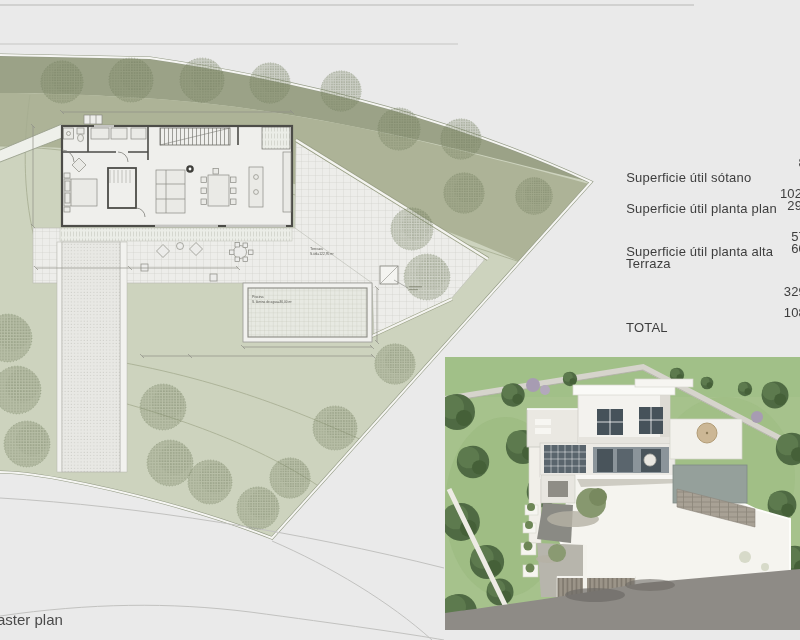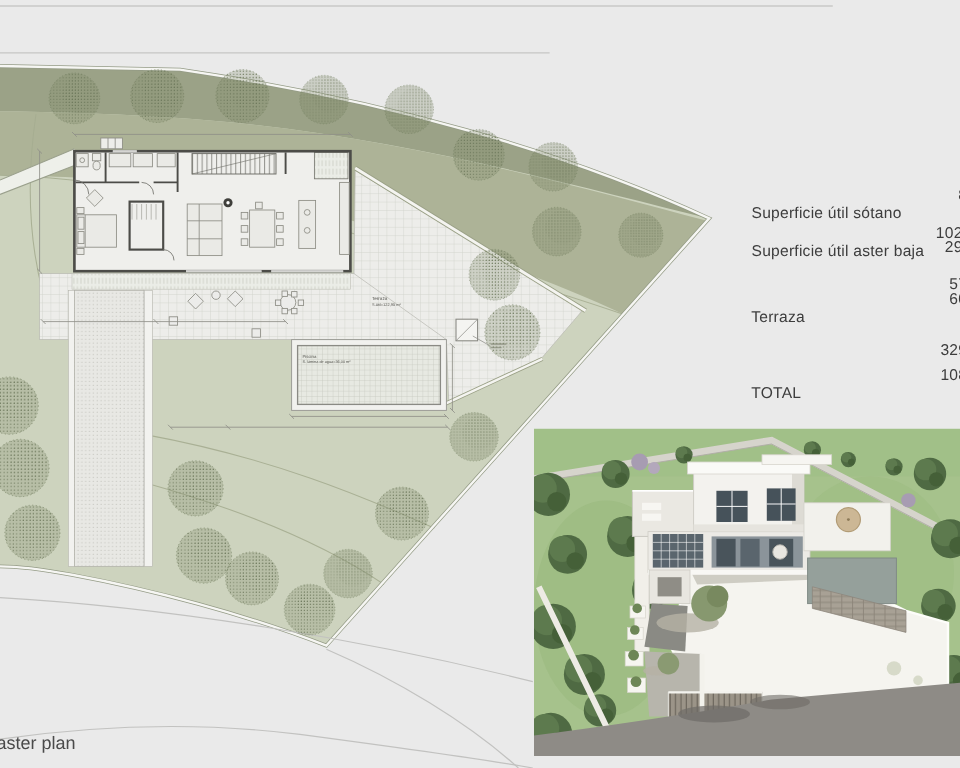--- a/index.html
+++ b/index.html
@@ -365,26 +365,29 @@
 </svg>
 </div>
 
 <div class="area-table">
   <div class="row" style="top:155px">
     <span>Superficie útil sótano</span>
   </div>
   <div class="val" style="top:155px">8</div>
 
   <div class="row" style="top:186px">
-    <span>Superficie útil aster baja</span>
+    <span>Superficie útil planta plan</span>
   </div>
   <div class="val" style="top:186px">102,</div>
 
   <div class="val" style="top:198px">29,</div>
 
+  <div class="row" style="top:229px">
+    <span>Superficie útil planta alta</span>
+  </div>
   <div class="val" style="top:229px">57</div>
 
   <div class="row" style="top:241px">
     <span>Terraza</span>
   </div>
   <div class="val" style="top:241px">60</div>
 
   <div class="val" style="top:284px">329</div>
 
   <div class="row" style="top:305px">

